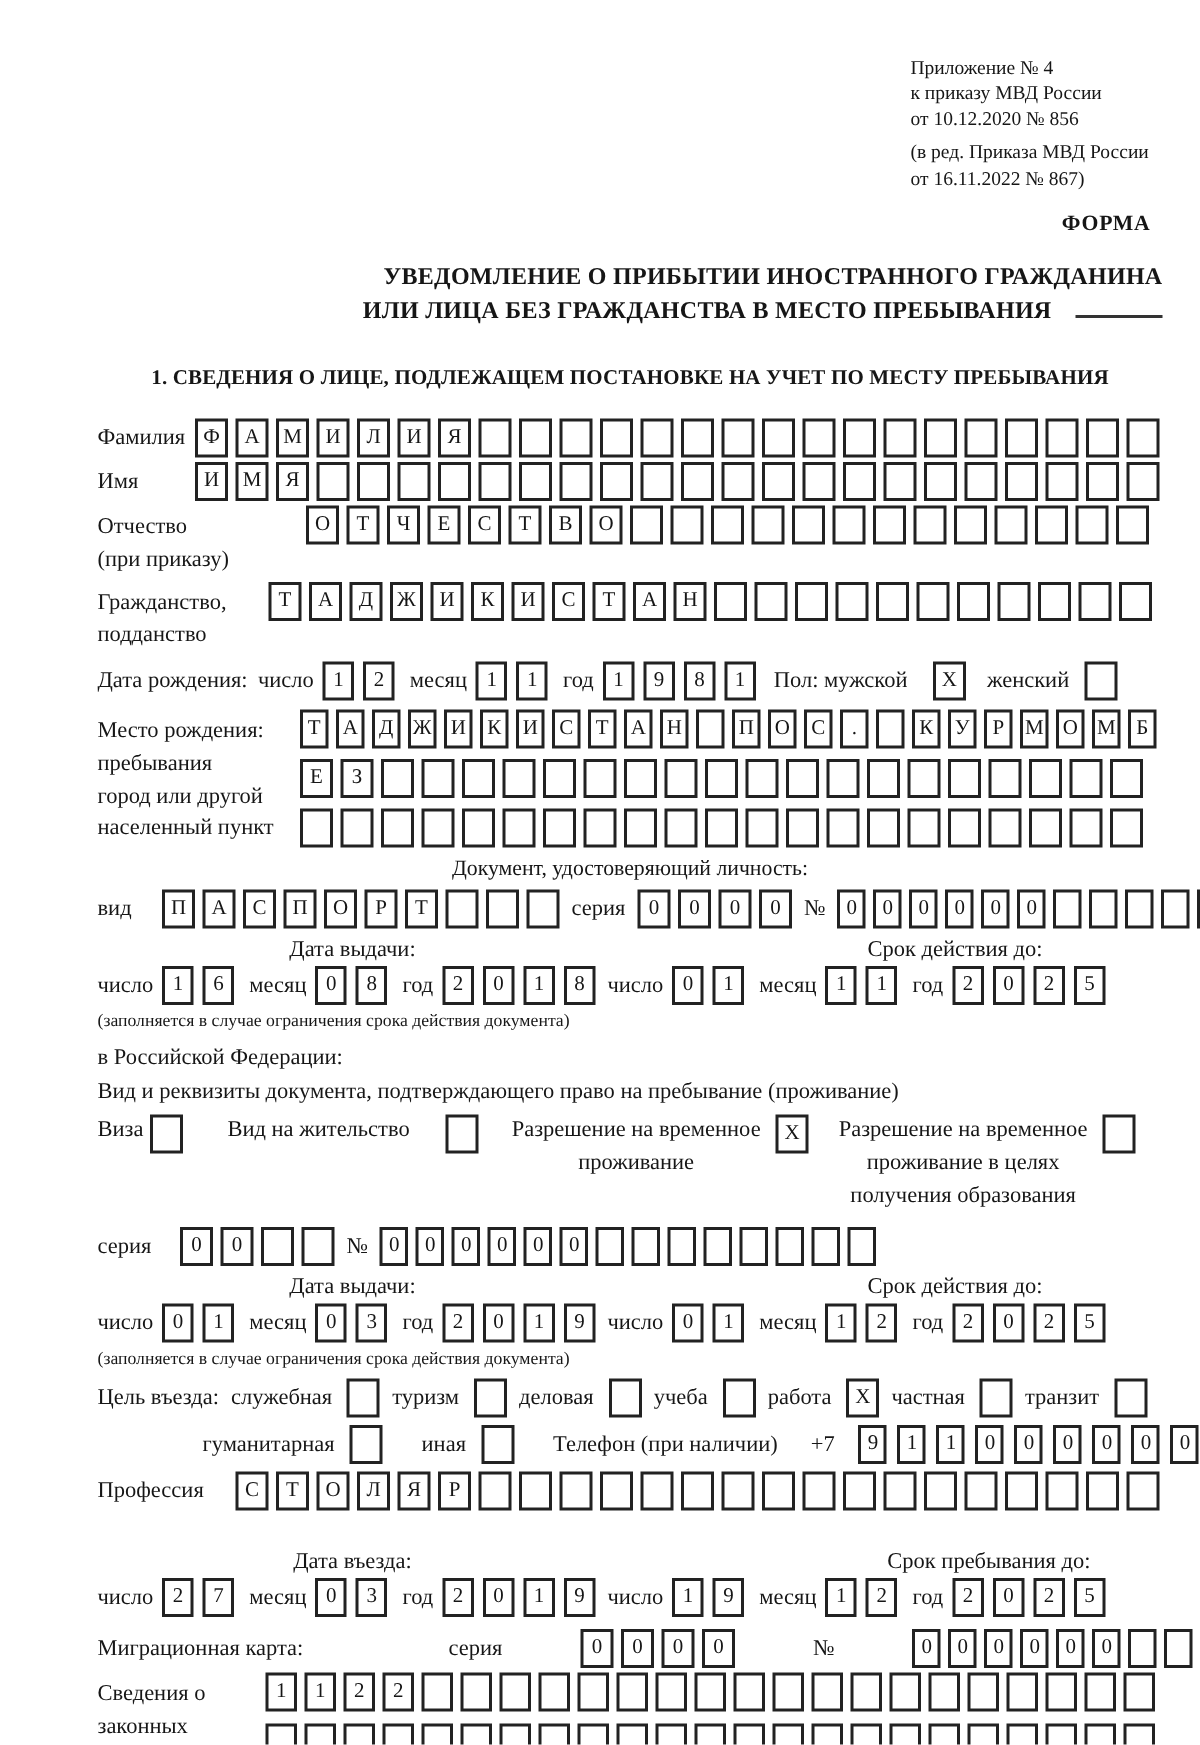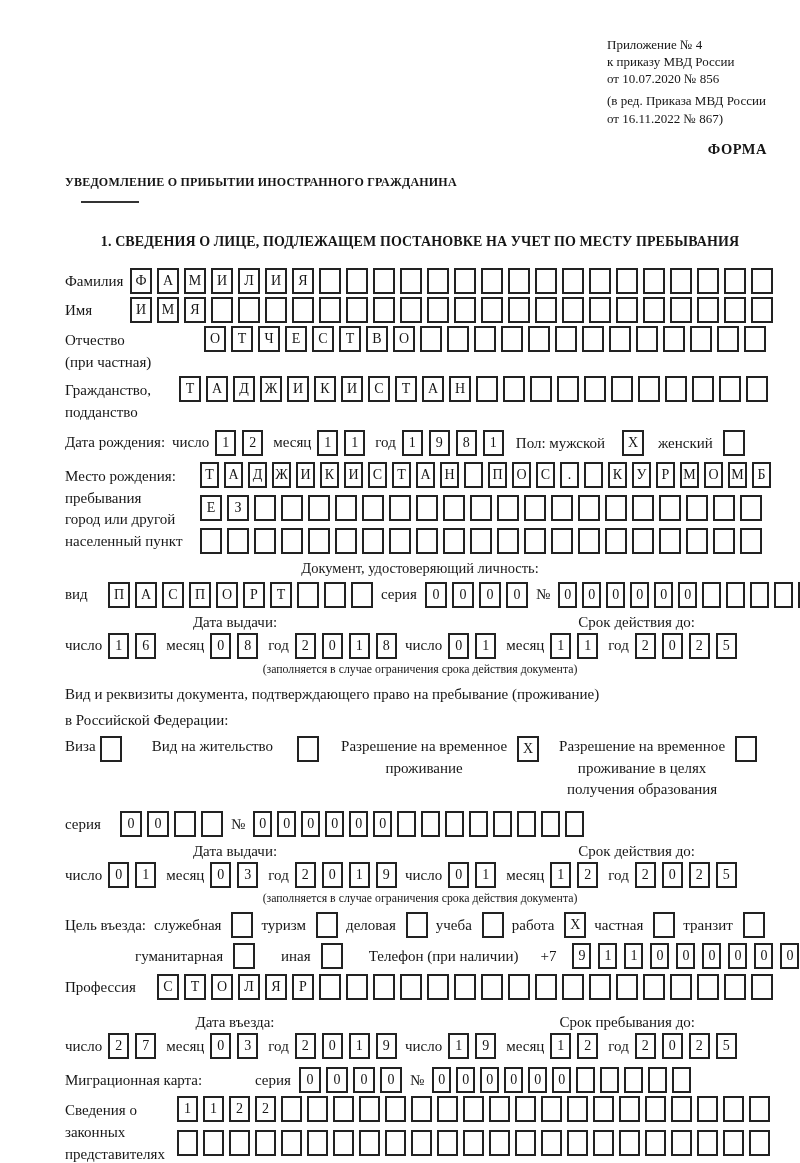--- a/index.html
+++ b/index.html
@@ -4,21 +4,21 @@
 <style>
   html,body{margin:0;padding:0;background:#fff;}
   body{width:800px;height:1163px;overflow:hidden;font-family:"Liberation Serif","DejaVu Serif",serif;color:#161616;}
   .page{box-sizing:border-box;width:800px;height:1163px;padding:36px 25px 0 65px;position:relative;}
 
   
   .appendix{margin-left:auto;width:168px;font-size:13px;line-height:1.32;}
   .appendix .amend{margin-top:5px;}
   .forma{text-align:right;font-weight:bold;font-size:14.5px;margin-top:14px;padding-right:8px;letter-spacing:.5px;}
 
-  .title{ text-align:left;font-weight:bold;font-size:12px;line-height:1.42;margin-top:16px;letter-spacing:.2px;}
+  .title{ text-align:right;font-weight:bold;font-size:16px;line-height:1.42;margin-top:16px;letter-spacing:.2px;}
   .blank-line{display:inline-block;width:58px;border-bottom:2.5px solid #333;margin-left:16px;}
   .section-title{text-align:center;font-weight:bold;font-size:14px;margin-top:26px;letter-spacing:.1px;white-space:nowrap;}
 
   
   .rows{margin-top:18px;}
   .row{display:flex;align-items:flex-start;margin-bottom:3px;white-space:nowrap;}
   .vc{align-items:center;}
   .lab{font-size:15px;line-height:1.25;flex:none;padding-top:4px;}
   .lab div{line-height:1.45;}
   .w65{width:65px;} .w139{width:139px;} .w114{width:114px;} .w135{width:135px;}
@@ -37,21 +37,21 @@
   
   .dategroup{display:inline-flex;align-items:center;flex:none;}
   .dategroup .dlabel{font-size:15px;margin:0 6px 0 0;}
   .dategroup .dcells{display:inline-flex;column-gap:6px;margin-right:10px;}
   .dategroup .dcell{width:21px;}
   .dg-left{width:340px;}
 
   .dhrow{display:flex;font-size:15px;margin:6px 0 2px 0;}
   .dhrow .dh-left{width:340px;text-align:center;}
   .dhrow .dh-right{width:290px;text-align:right;}
-  .note-right{font-size:11.8px;text-align:center;margin:1px 0 6px 0;}
+  .note-right{font-size:11.8px;text-align:left;margin:1px 0 6px 0;}
 
   .plain{font-size:15px;line-height:1.5;}
   .dochdr{text-align:center;font-weight:normal;font-size:14.5px;margin:6px 0 5px 0;}
 
   .mid{font-size:15px;margin:0 8px;align-self:center;}
   .cb{align-self:flex-start;}
 
   
   .permit-row{display:flex;align-items:flex-start;margin:4px 0 10px 0;font-size:15px;}
   .opt{display:inline-flex;align-items:flex-start;}
@@ -67,30 +67,30 @@
   .mig-lab{font-size:15px;width:150px;flex:none;padding-top:4px;}
 </style>
 </head>
 <body>
 
 <div class="page">
 
   <div class="appendix">
     <div>Приложение № 4</div>
     <div>к приказу МВД России</div>
-    <div>от 10.07.2020 № 856</div>
+    <div>от 10.12.2020 № 856</div>
     <div class="amend">(в ред. Приказа МВД России</div>
     <div>от 16.11.2022 № 867)</div>
   </div>
 
   <div class="forma">ФОРМА</div>
 
   <div class="title">
     <div>УВЕДОМЛЕНИЕ О ПРИБЫТИИ ИНОСТРАННОГО ГРАЖДАНИНА</div>
-    <div><span class="blank-line"></span></div>
+    <div><span>ИЛИ ЛИЦА БЕЗ ГРАЖДАНСТВА В МЕСТО ПРЕБЫВАНИЯ</span><span class="blank-line"></span></div>
   </div>
 
   <div class="section-title">1. СВЕДЕНИЯ О ЛИЦЕ, ПОДЛЕЖАЩЕМ ПОСТАНОВКЕ НА УЧЕТ ПО МЕСТУ ПРЕБЫВАНИЯ</div>
 
   <div class="rows">
 
     <div class="row">
       <span class="lab w65">Фамилия</span>
       <span class="cells">
           <span class="cell">Ф</span>
@@ -146,21 +146,21 @@
           <span class="cell"></span>
           <span class="cell"></span>
           <span class="cell"></span>
           <span class="cell"></span>
         </span>
     </div>
 
     <div class="row">
       <span class="lab w139">
         <div>Отчество</div>
-        <div>(при частная)</div>
+        <div>(при приказу)</div>
       </span>
       <span class="cells">
           <span class="cell">О</span>
           <span class="cell">Т</span>
           <span class="cell">Ч</span>
           <span class="cell">Е</span>
           <span class="cell">С</span>
           <span class="cell">Т</span>
           <span class="cell">В</span>
           <span class="cell">О</span>
@@ -399,22 +399,22 @@
           <span class="dcells">
             <span class="cell dcell">2</span>
             <span class="cell dcell">0</span>
             <span class="cell dcell">2</span>
             <span class="cell dcell">5</span>
           </span>
         </span>
     </div>
     <div class="note-right">(заполняется в случае ограничения срока действия документа)</div>
 
+    <div class="plain" style="margin-top:4px;">в Российской Федерации:</div>
     <div class="plain">Вид и реквизиты документа, подтверждающего право на пребывание (проживание)</div>
-    <div class="plain" style="margin-top:4px;">в Российской Федерации:</div>
 
     <div class="permit-row">
       <span class="opt">
         <span class="olabel" style="margin-right:4px;">Виза</span>
         <span class="cell cb"></span>
       </span>
       <span class="opt o2">
         <span class="olabel" style="margin-right:24px;">Вид на жительство</span>
         <span class="cell cb"></span>
       </span>
@@ -568,21 +568,21 @@
           <span class="cell"></span>
           <span class="cell"></span>
           <span class="cell"></span>
           <span class="cell"></span>
           <span class="cell"></span>
           <span class="cell"></span>
           <span class="cell"></span>
         </span>
     </div>
 
-    <div class="dhrow" style="margin-top:14px;">
+    <div class="dhrow" style="margin-top:26px;gap:32px;">
       <span class="dh-left">Дата въезда:</span>
       <span class="dh-right">Срок пребывания до:</span>
     </div>
     <div class="row vc">
       <span class="dategroup dg-left">
           <span class="dlabel">число</span>
           <span class="dcells">
             <span class="cell dcell">2</span>
             <span class="cell dcell">7</span>
           </span>
@@ -613,21 +613,21 @@
           <span class="dlabel">год</span>
           <span class="dcells">
             <span class="cell dcell">2</span>
             <span class="cell dcell">0</span>
             <span class="cell dcell">2</span>
             <span class="cell dcell">5</span>
           </span>
         </span>
     </div>
 
-    <div class="row vc" style="margin-top:8px;">
+    <div class="row vc" style="margin-top:8px;gap:44px;">
       <span class="mig-lab" style="padding-top:0;">Миграционная карта:</span>
       <span class="mid" style="margin-left:40px;">серия</span>
       <span class="cells">
           <span class="cell">0</span>
           <span class="cell">0</span>
           <span class="cell">0</span>
           <span class="cell">0</span>
         </span>
       <span class="mid">№</span>
       <span class="cells tight">

